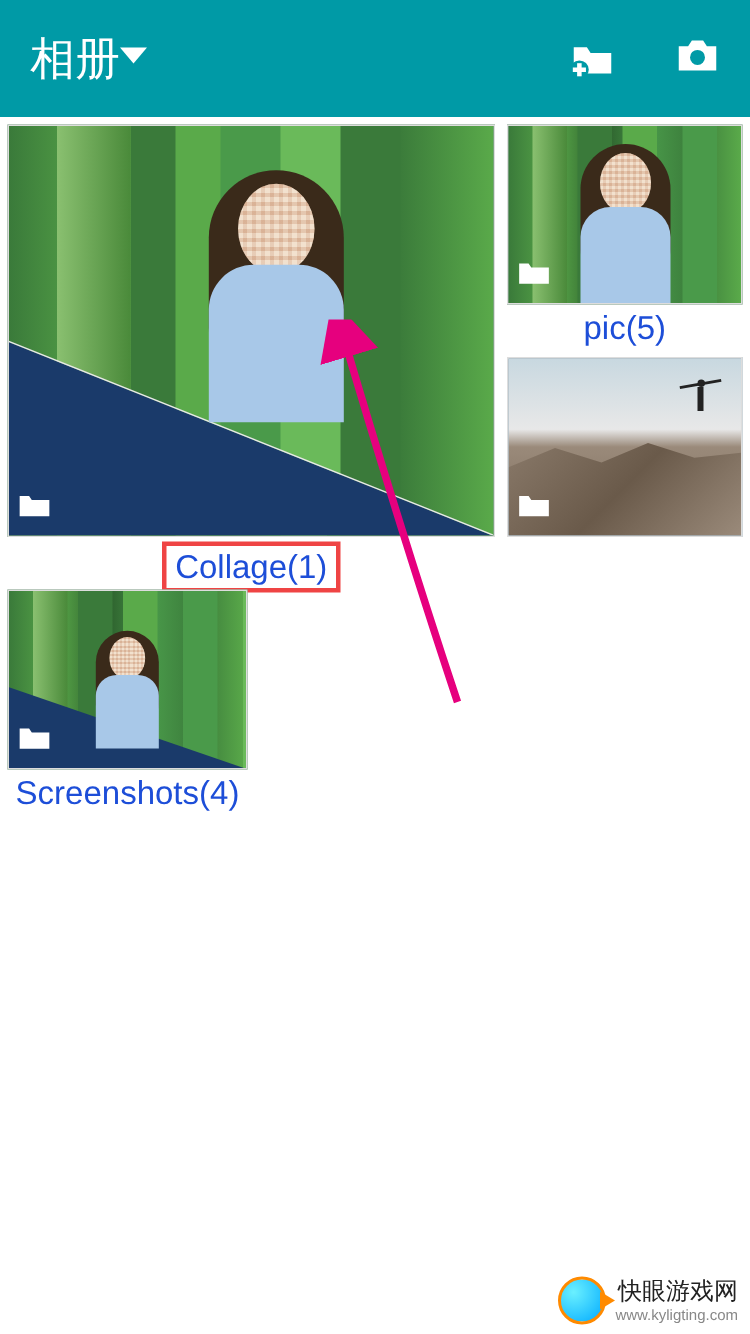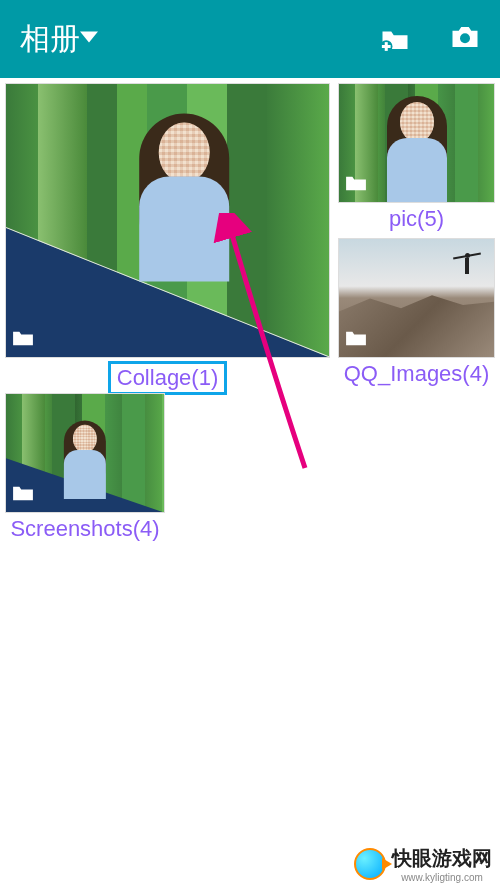--- a/index.html
+++ b/index.html
@@ -10,22 +10,22 @@
   .dropdown-icon svg { width: 18px; height: 18px; fill: #fff; }
   .header-actions { display: flex; align-items: center; gap: 40px; }
   .new-folder-icon { width: 30px; height: 26px; position: relative; }
   .new-folder-icon svg { width: 30px; height: 26px; fill: #fff; }
   .camera-icon svg { width: 30px; height: 26px; fill: #fff; }
   .content { position: relative; padding: 5px; }
   .album { position: absolute; }
   .album-thumb { width: 100%; background: #2a6a3a; position: relative; overflow: hidden; border: 1px solid #ddd; }
   .folder-badge { position: absolute; bottom: 6px; left: 6px; }
   .folder-badge svg { width: 22px; height: 18px; fill: #fff; }
-  .album-label { text-align: center; font-size: 22px; color: #8b5cf6; margin-top: 3px; }
-  .highlight-box { border: 3px solid #0ea5e9; display: inline-block; padding: 1px 6px; }
+  .album-label { text-align: center; font-size: 22px; color: #1d4ed8; margin-top: 3px; }
+  .highlight-box { border: 3px solid #ef4444; display: inline-block; padding: 1px 6px; }
   .album-collage { left: 5px; top: 5px; width: 325px; }
   .album-collage .album-thumb { height: 275px; }
   .album-pic { left: 338px; top: 5px; width: 157px; }
   .album-pic .album-thumb { height: 120px; }
   .album-qq { left: 338px; top: 160px; width: 157px; }
   .album-qq .album-thumb { height: 120px; background: #8aa5b5; }
   .album-screenshots { left: 5px; top: 315px; width: 160px; }
   .album-screenshots .album-thumb { height: 120px; }
   .bamboo-bg { position: absolute; inset: 0; background: linear-gradient(90deg, #3a7a3a 0%, #5aaa4a 20%, #2a5a2a 40%, #4a9a4a 60%, #3a7a3a 80%, #5aaa4a 100%); }
   .bamboo-bg::before { content: ""; position: absolute; top: 0; left: 10%; width: 15%; height: 100%; background: linear-gradient(90deg, #8ac070, #4a8a3a); box-shadow: 30px 0 0 #3a7a3a, 60px 0 0 #5aaa4a, 100px 0 0 #4a9a4a, 140px 0 0 #6aba5a, 180px 0 0 #3a7a3a; }
@@ -38,21 +38,21 @@
   .mountain-bg { position: absolute; inset: 0; background: linear-gradient(180deg, #c8d8e0 0%, #e8e8e8 40%, #9a8a7a 50%, #7a6a5a 100%); }
   .mountain-bg::after { content: ""; position: absolute; bottom: 0; left: 0; right: 0; height: 55%; background: linear-gradient(135deg, #8a7a6a 0%, #6a5a4a 50%, #9a8a7a 100%); clip-path: polygon(0 30%, 20% 10%, 40% 25%, 60% 5%, 80% 20%, 100% 15%, 100% 100%, 0 100%); }
   .climber { position: absolute; right: 12%; top: 12%; width: 16px; height: 26px; }
   .climber .c-body { width: 4px; height: 16px; background: #222; margin: 0 auto; }
   .climber .c-arms { position: absolute; top: 2px; left: -6px; right: -6px; height: 2px; background: #222; transform: rotate(-10deg); }
   .climber .c-head { width: 5px; height: 5px; background: #222; border-radius: 50%; margin: 0 auto; }
   .arrow-annotation { position: absolute; pointer-events: none; }
   .watermark { position: absolute; bottom: 6px; right: 8px; text-align: right; display: flex; align-items: center; gap: 6px; }
   .watermark-icon { width: 32px; height: 32px; background: radial-gradient(circle at 30% 30%, #6af0ff, #00aaff); border-radius: 50%; border: 2px solid #ff8a00; position: relative; }
   .watermark-icon::after { content: ""; position: absolute; right: -8px; top: 8px; width: 0; height: 0; border-left: 10px solid #ff8a00; border-top: 6px solid transparent; border-bottom: 6px solid transparent; }
-  .watermark-text .wm-title { font-size: 20px; font-weight: bold; color: #222; }
+  .watermark-text .wm-title { font-size: 16px; font-weight: normal; color: #222; }
   .watermark-text .wm-url { font-size: 10px; color: #888; text-align: center; }
 </style>
 </head>
 <body>
 
 <div class="header">
   <div class="title-wrap">
     <span class="title">相册</span>
     <span class="dropdown-icon">
       <svg viewBox="0 0 10 6">
@@ -129,21 +129,20 @@
         <div class="c-head"></div>
         <div class="c-arms"></div>
         <div class="c-body"></div>
       </div>
       <span class="folder-badge">
         <svg viewBox="0 0 24 20">
             <path d="M1 3 L8 3 L10 6 L23 6 L23 18 L1 18 Z"></path>
           </svg>
       </span>
     </div>
-    <div class="album-label">QQ_Images(4)</div>
   </div>
 
   <div class="album album-screenshots">
     <div class="album-thumb">
       <div class="bamboo-bg"></div>
       <svg class="diag-overlay" viewBox="0 0 160 120" preserveAspectRatio="none">
         <polygon points="0,65 160,120 0,120" fill="#1a3a6a"></polygon>
       </svg>
       <div class="person-shape" style="left:30%; top:18%; transform:scale(0.7);">
         <div class="hair"></div>

